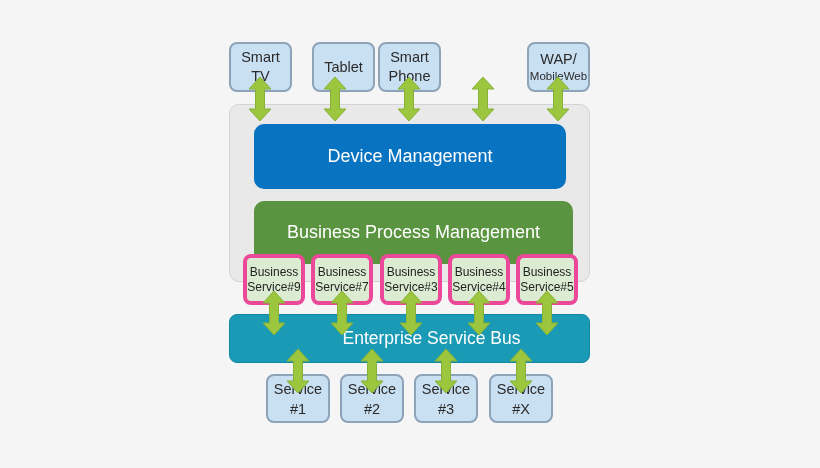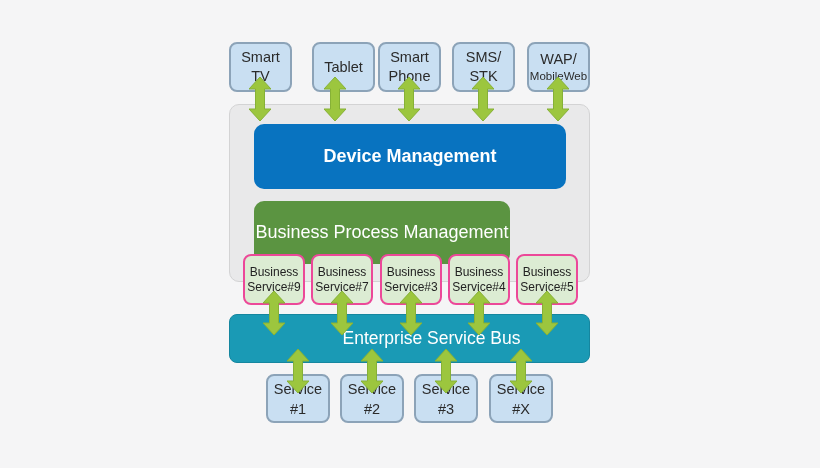--- a/index.html
+++ b/index.html
@@ -26,31 +26,31 @@
   }
   
   .panel{
     left:229px;top:104px;width:361px;height:178px;
     background:#e9e9ea;border:1px solid #d3d3d4;border-radius:10px;
   }
   
   .dm{
     left:254px;top:124px;width:312px;height:65px;
     background:#0873c0;border-radius:10px;
-    color:#ffffff;font-size:18px;font-weight:bold;
+    color:#ffffff;font-size:18px;
   }
   .bpm{
-    left:254px;top:201px;width:256px;height:63px;
+    left:254px;top:201px;width:319px;height:63px;
     background:#5b9441;border-radius:10px;
     color:#ffffff;font-size:18px;
   }
   
   .bs{
     top:254px;width:62px;height:51px;
-    background:#dcecd3;border:2px solid #ec4899;border-radius:8px;
+    background:#dcecd3;border:4px solid #ec4899;border-radius:8px;
     color:#222222;font-size:12px;line-height:15px;
   }
   
   .esb{
     left:229px;top:314px;width:361px;height:49px;
     background:#1a9ab5;border:1px solid #15869f;border-radius:8px;
     color:#ffffff;font-size:17.5px;padding-left:44px;
   }
   .arrow{position:absolute;}
   .arrow polygon{fill:#9cc63e;stroke:#86b137;stroke-width:1;}
@@ -64,24 +64,20 @@
     <span>Smart</span>
     <span>TV</span>
   </div>
   <div class="box dev" style="left:312px">
     <span>Tablet</span>
     <span></span>
   </div>
   <div class="box dev" style="left:378px">
     <span>Smart</span>
     <span>Phone</span>
-  </div>
-  <div class="box dev" style="left:452px">
-    <span>SMS/</span>
-    <span>STK</span>
   </div>
   <div class="box dev" style="left:527px">
     <span>WAP/</span>
     <span class="small">MobileWeb</span>
   </div>
 
   <div class="box panel"></div>
 
   <div class="box dm">
     <span>Device Management</span>

